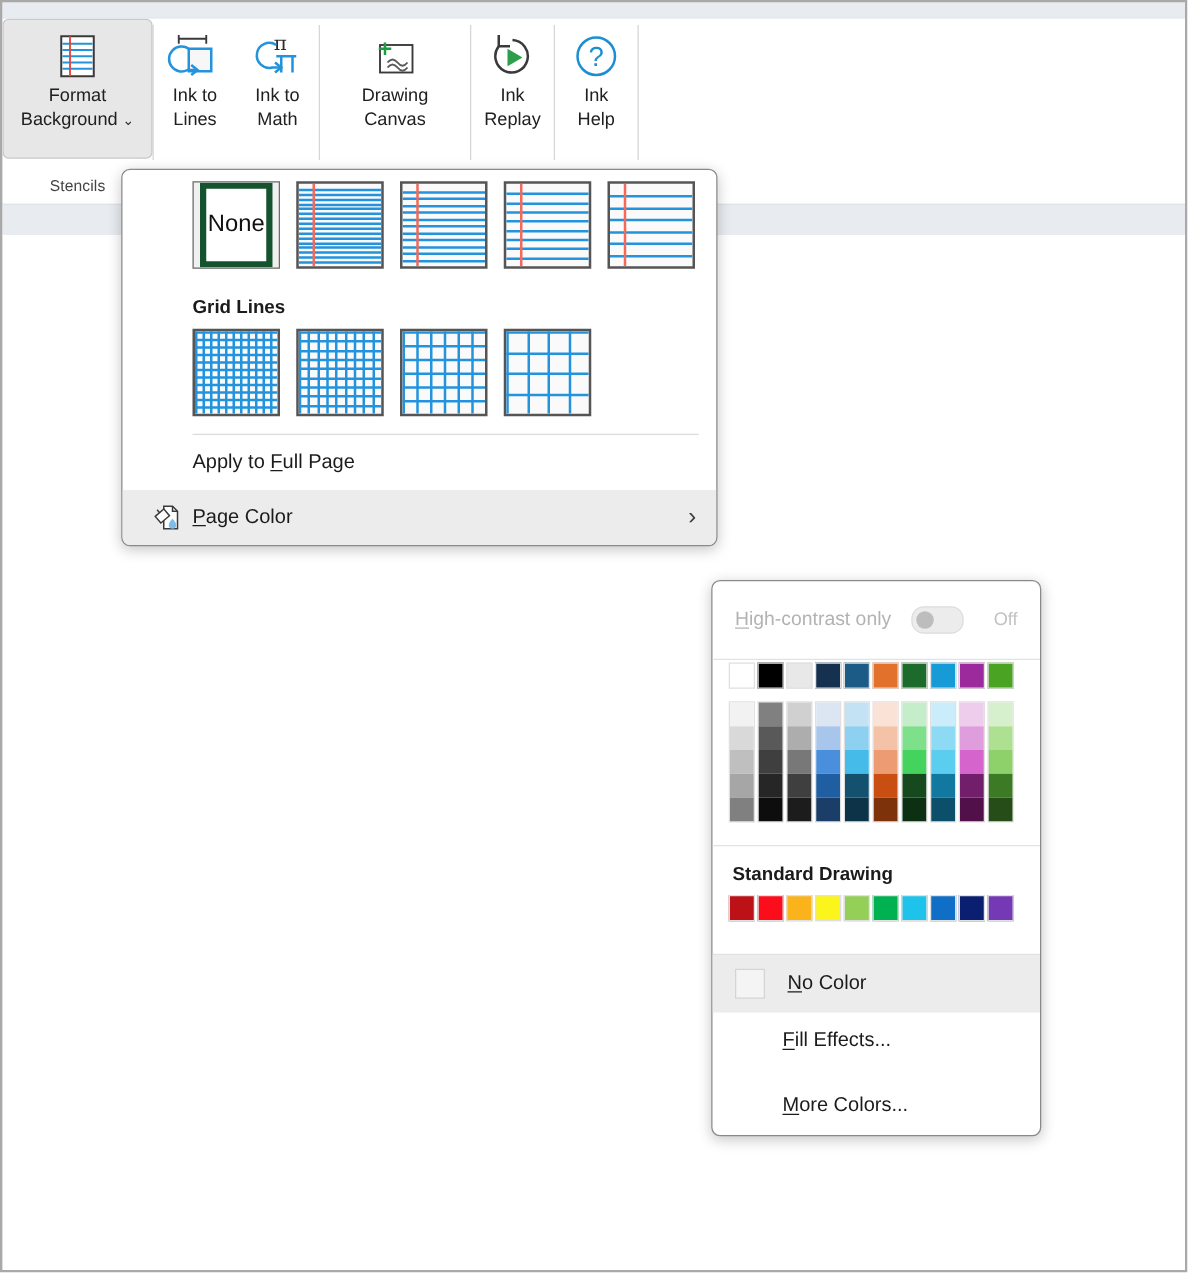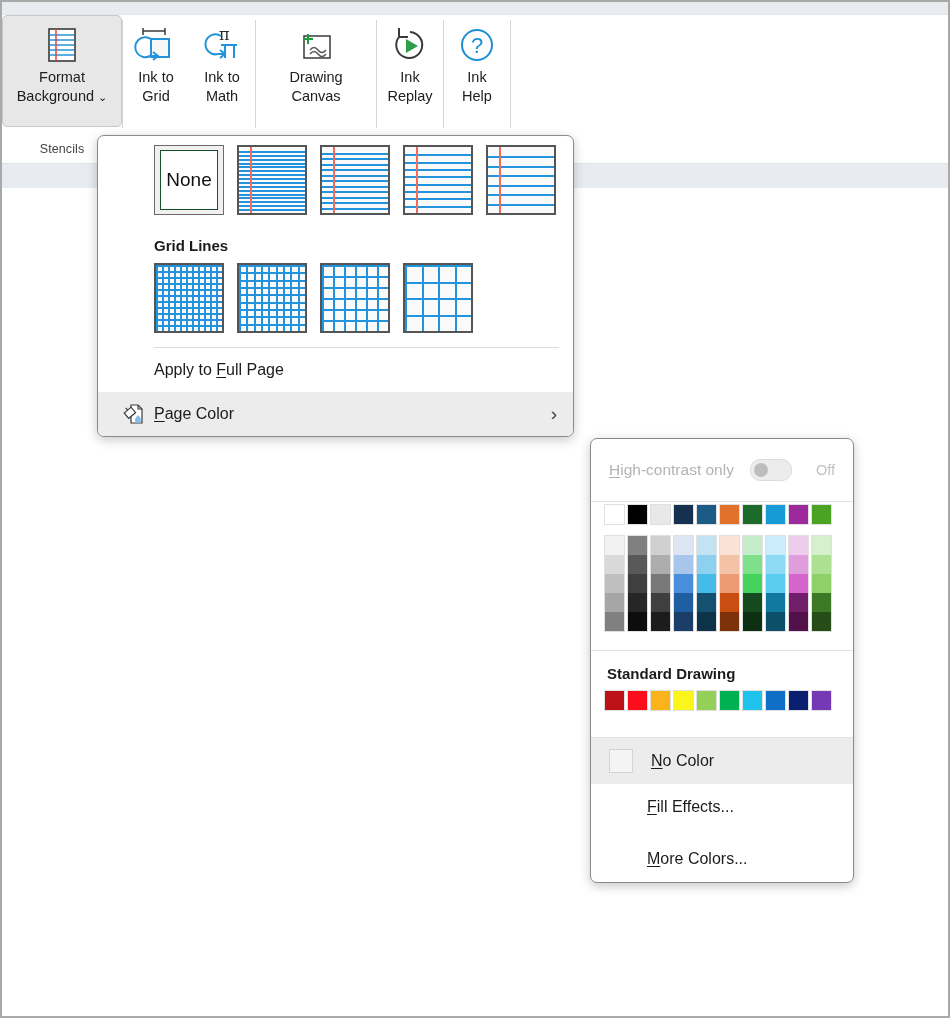--- a/index.html
+++ b/index.html
@@ -167,21 +167,21 @@
     border: 1px solid #6b6b6b;
     background: #f0f0f0;
     padding: 5px;
     display: flex;
     align-items: center;
     justify-content: center;
   }
   .thumb.selected-none .inner {
     width: 100%; height: 100%;
     background: #ffffff;
-    border: 1px solid #14532d;
+    border: 5px solid #14532d;
     display: flex;
     align-items: center;
     justify-content: center;
     font-size: 19px;
     color: #111111;
   }
   .thumb .marg {
     position: absolute;
     left: 11px; top: 0; bottom: 0;
     width: 2px;
@@ -227,29 +227,28 @@
   .fb-item .chev {
     margin-right: 16px;
     font-size: 19px;
     color: #3b3b3b;
   }
   u { text-underline-offset: 2px; }
 
   
   .pc-flyout {
     position: absolute;
-    left: 567px; top: 436px;
+    left: 567px; top: 462px;
     width: 262px;
     background: #ffffff;
     border: 1px solid #8a8a8a;
     border-radius: 7px;
     box-shadow: 0 3px 11px rgba(0,0,0,0.22);
     overflow: hidden;
     z-index: 50;
-    margin-left: 21px;
   }
   .hc-row {
     display: flex;
     align-items: center;
     justify-content: space-between;
     height: 62px;
     padding: 0 18px;
     border-bottom: 1px solid #e2e2e2;
   }
   .hc-label {
@@ -386,21 +385,21 @@
                   <line x1="10" y1="8" x2="32" y2="8"></line>
                   <line x1="10" y1="5" x2="10" y2="12"></line>
                   <line x1="32" y1="5" x2="32" y2="12"></line>
                 </g>
                 <rect x="18" y="16" width="18" height="18" fill="#f7f7f7" stroke="#2293dc" stroke-width="2"></rect>
                 <path d="M18 16 A10 10 0 1 0 17 33 L24 33" fill="none" stroke="#2293dc" stroke-width="2"></path>
                 <path d="M20 29 l5 4 -5 4" fill="none" stroke="#2293dc" stroke-width="2"></path>
               </svg>
             </div>
             <div class="cap2">Ink to</div>
-            <div class="cap2">Grid</div>
+            <div class="cap2">Lines</div>
           </div>
 
           <div class="rbtn">
             <div class="glyph">
               <svg width="46" height="44" viewBox="0 0 46 44">
                 <text x="20" y="17" font-family="DejaVu Serif, serif" font-size="16" fill="#2b2b2b">π</text>
                 <g fill="none" stroke="#2293dc" stroke-width="2">
                   <line x1="22" y1="22" x2="38" y2="22"></line>
                   <line x1="26" y1="22" x2="26" y2="35"></line>
                   <line x1="35" y1="22" x2="35" y2="35"></line>

